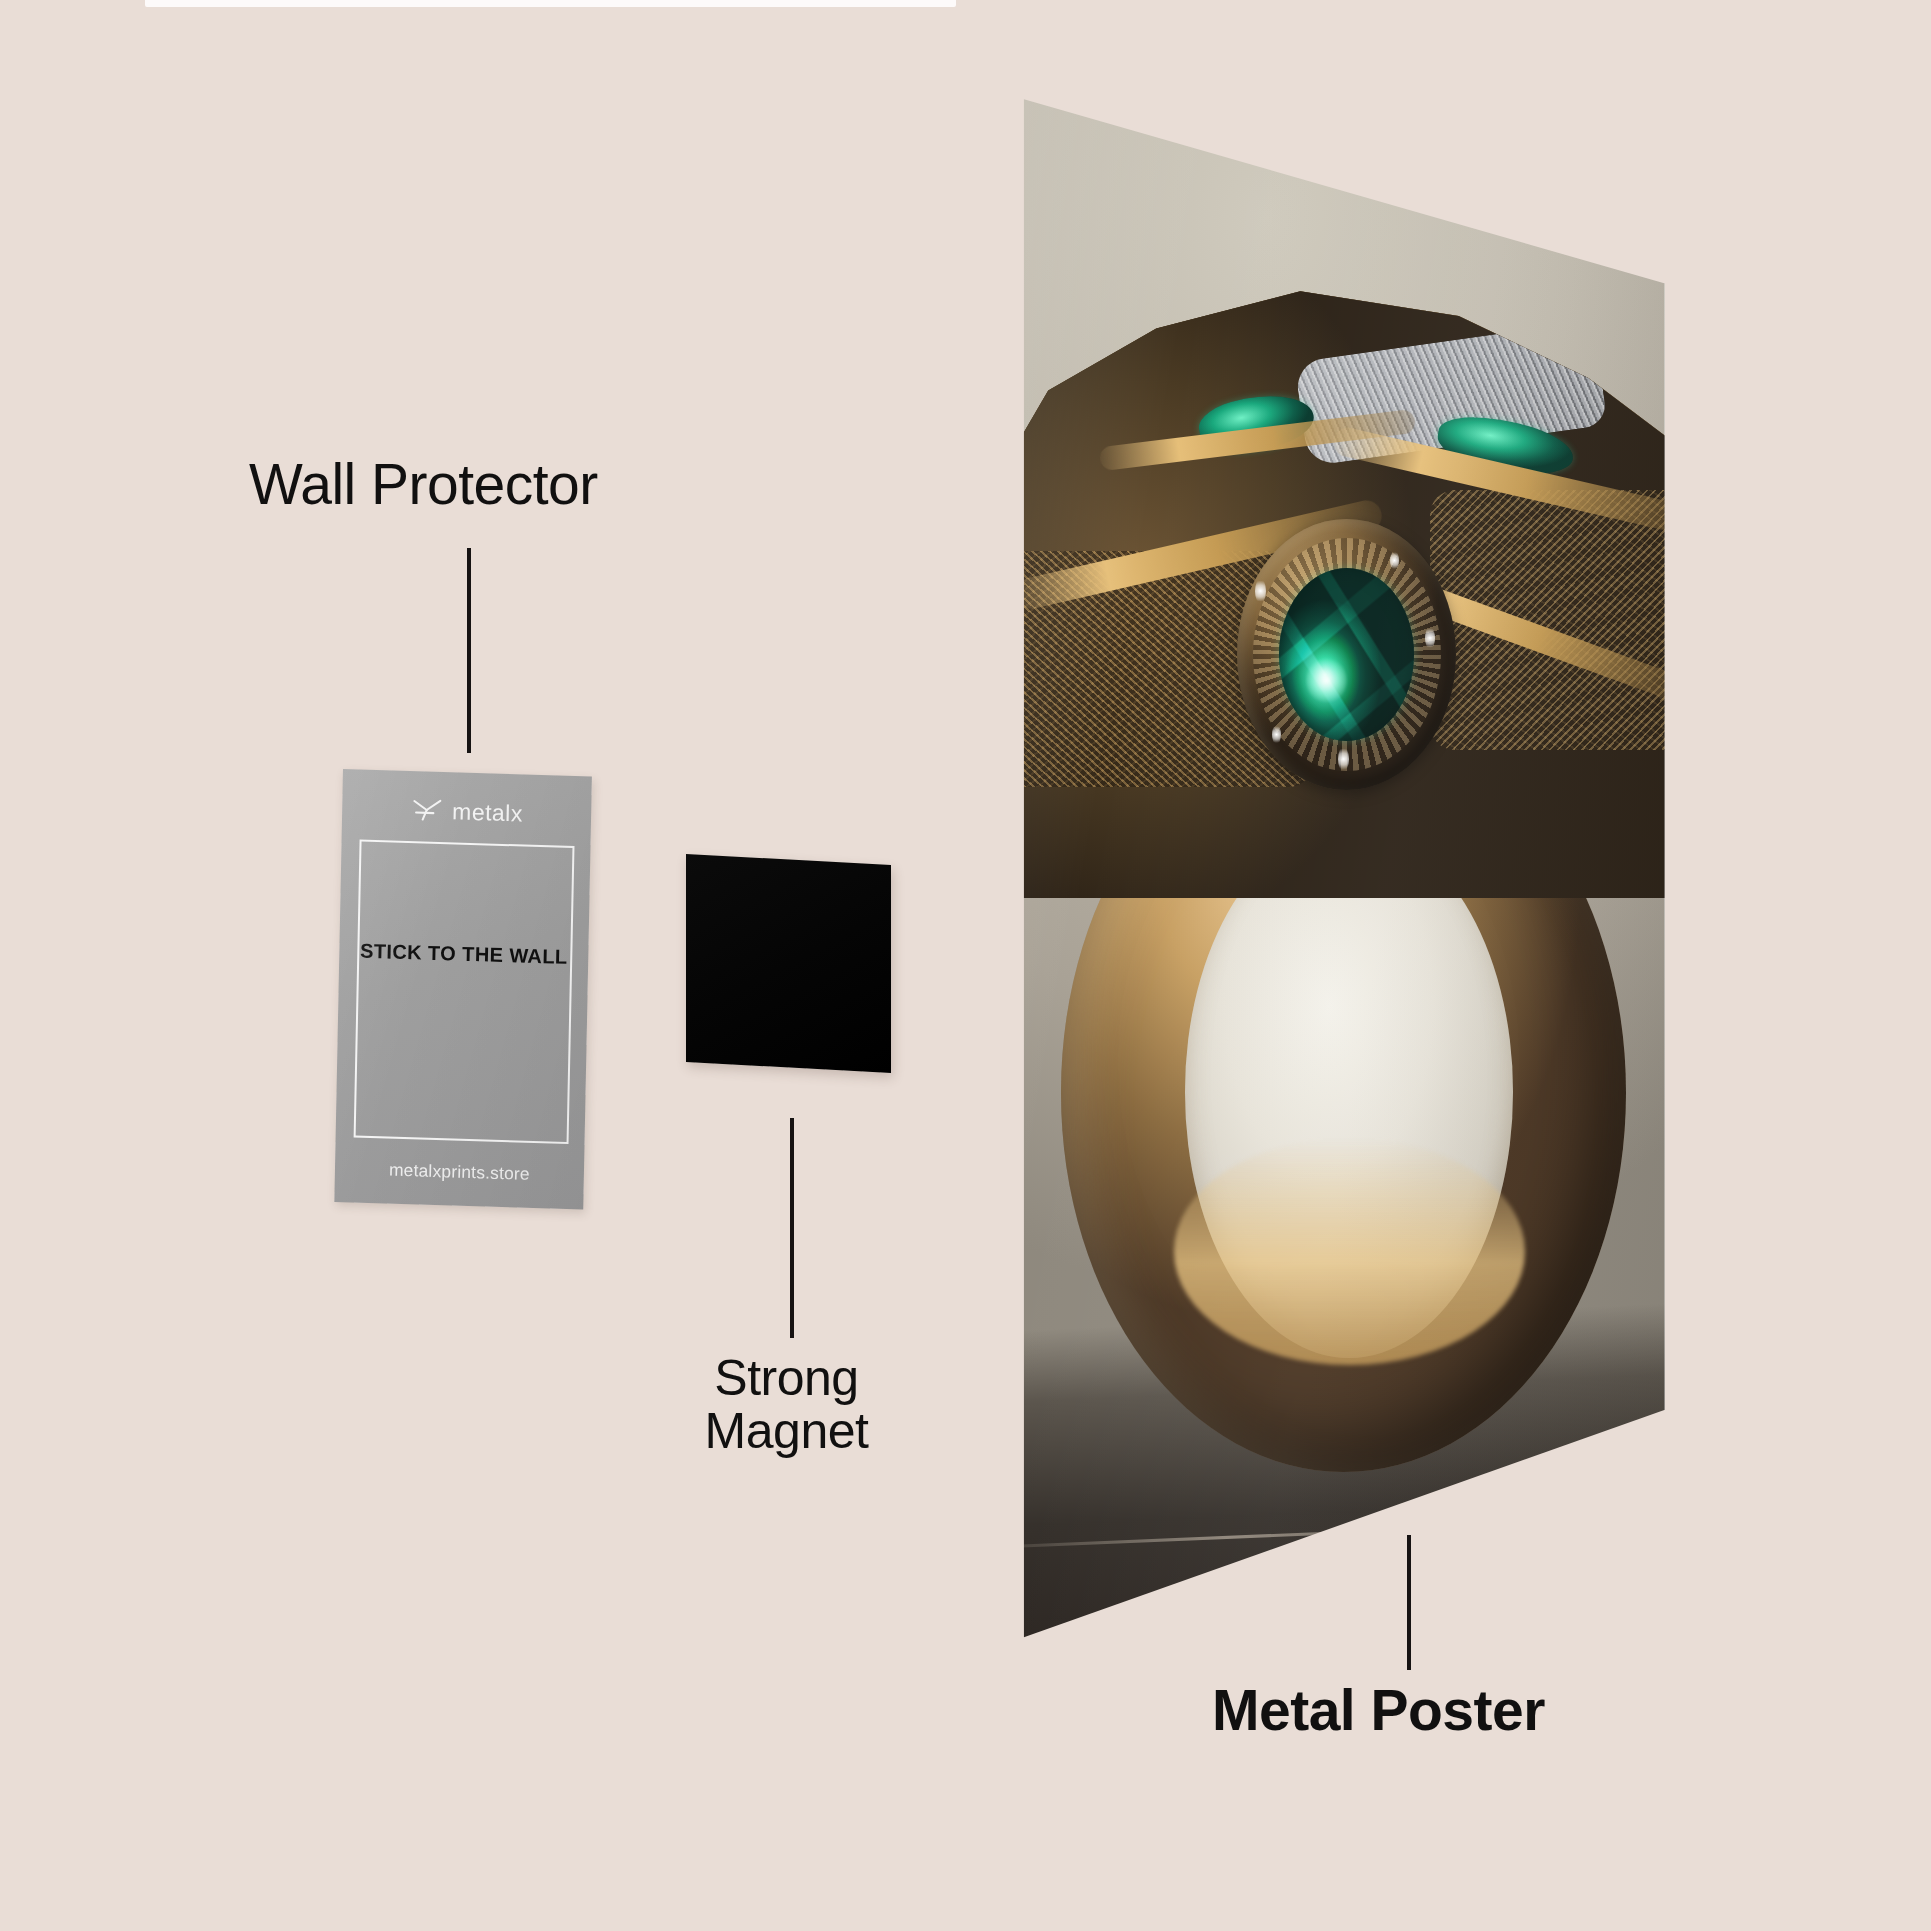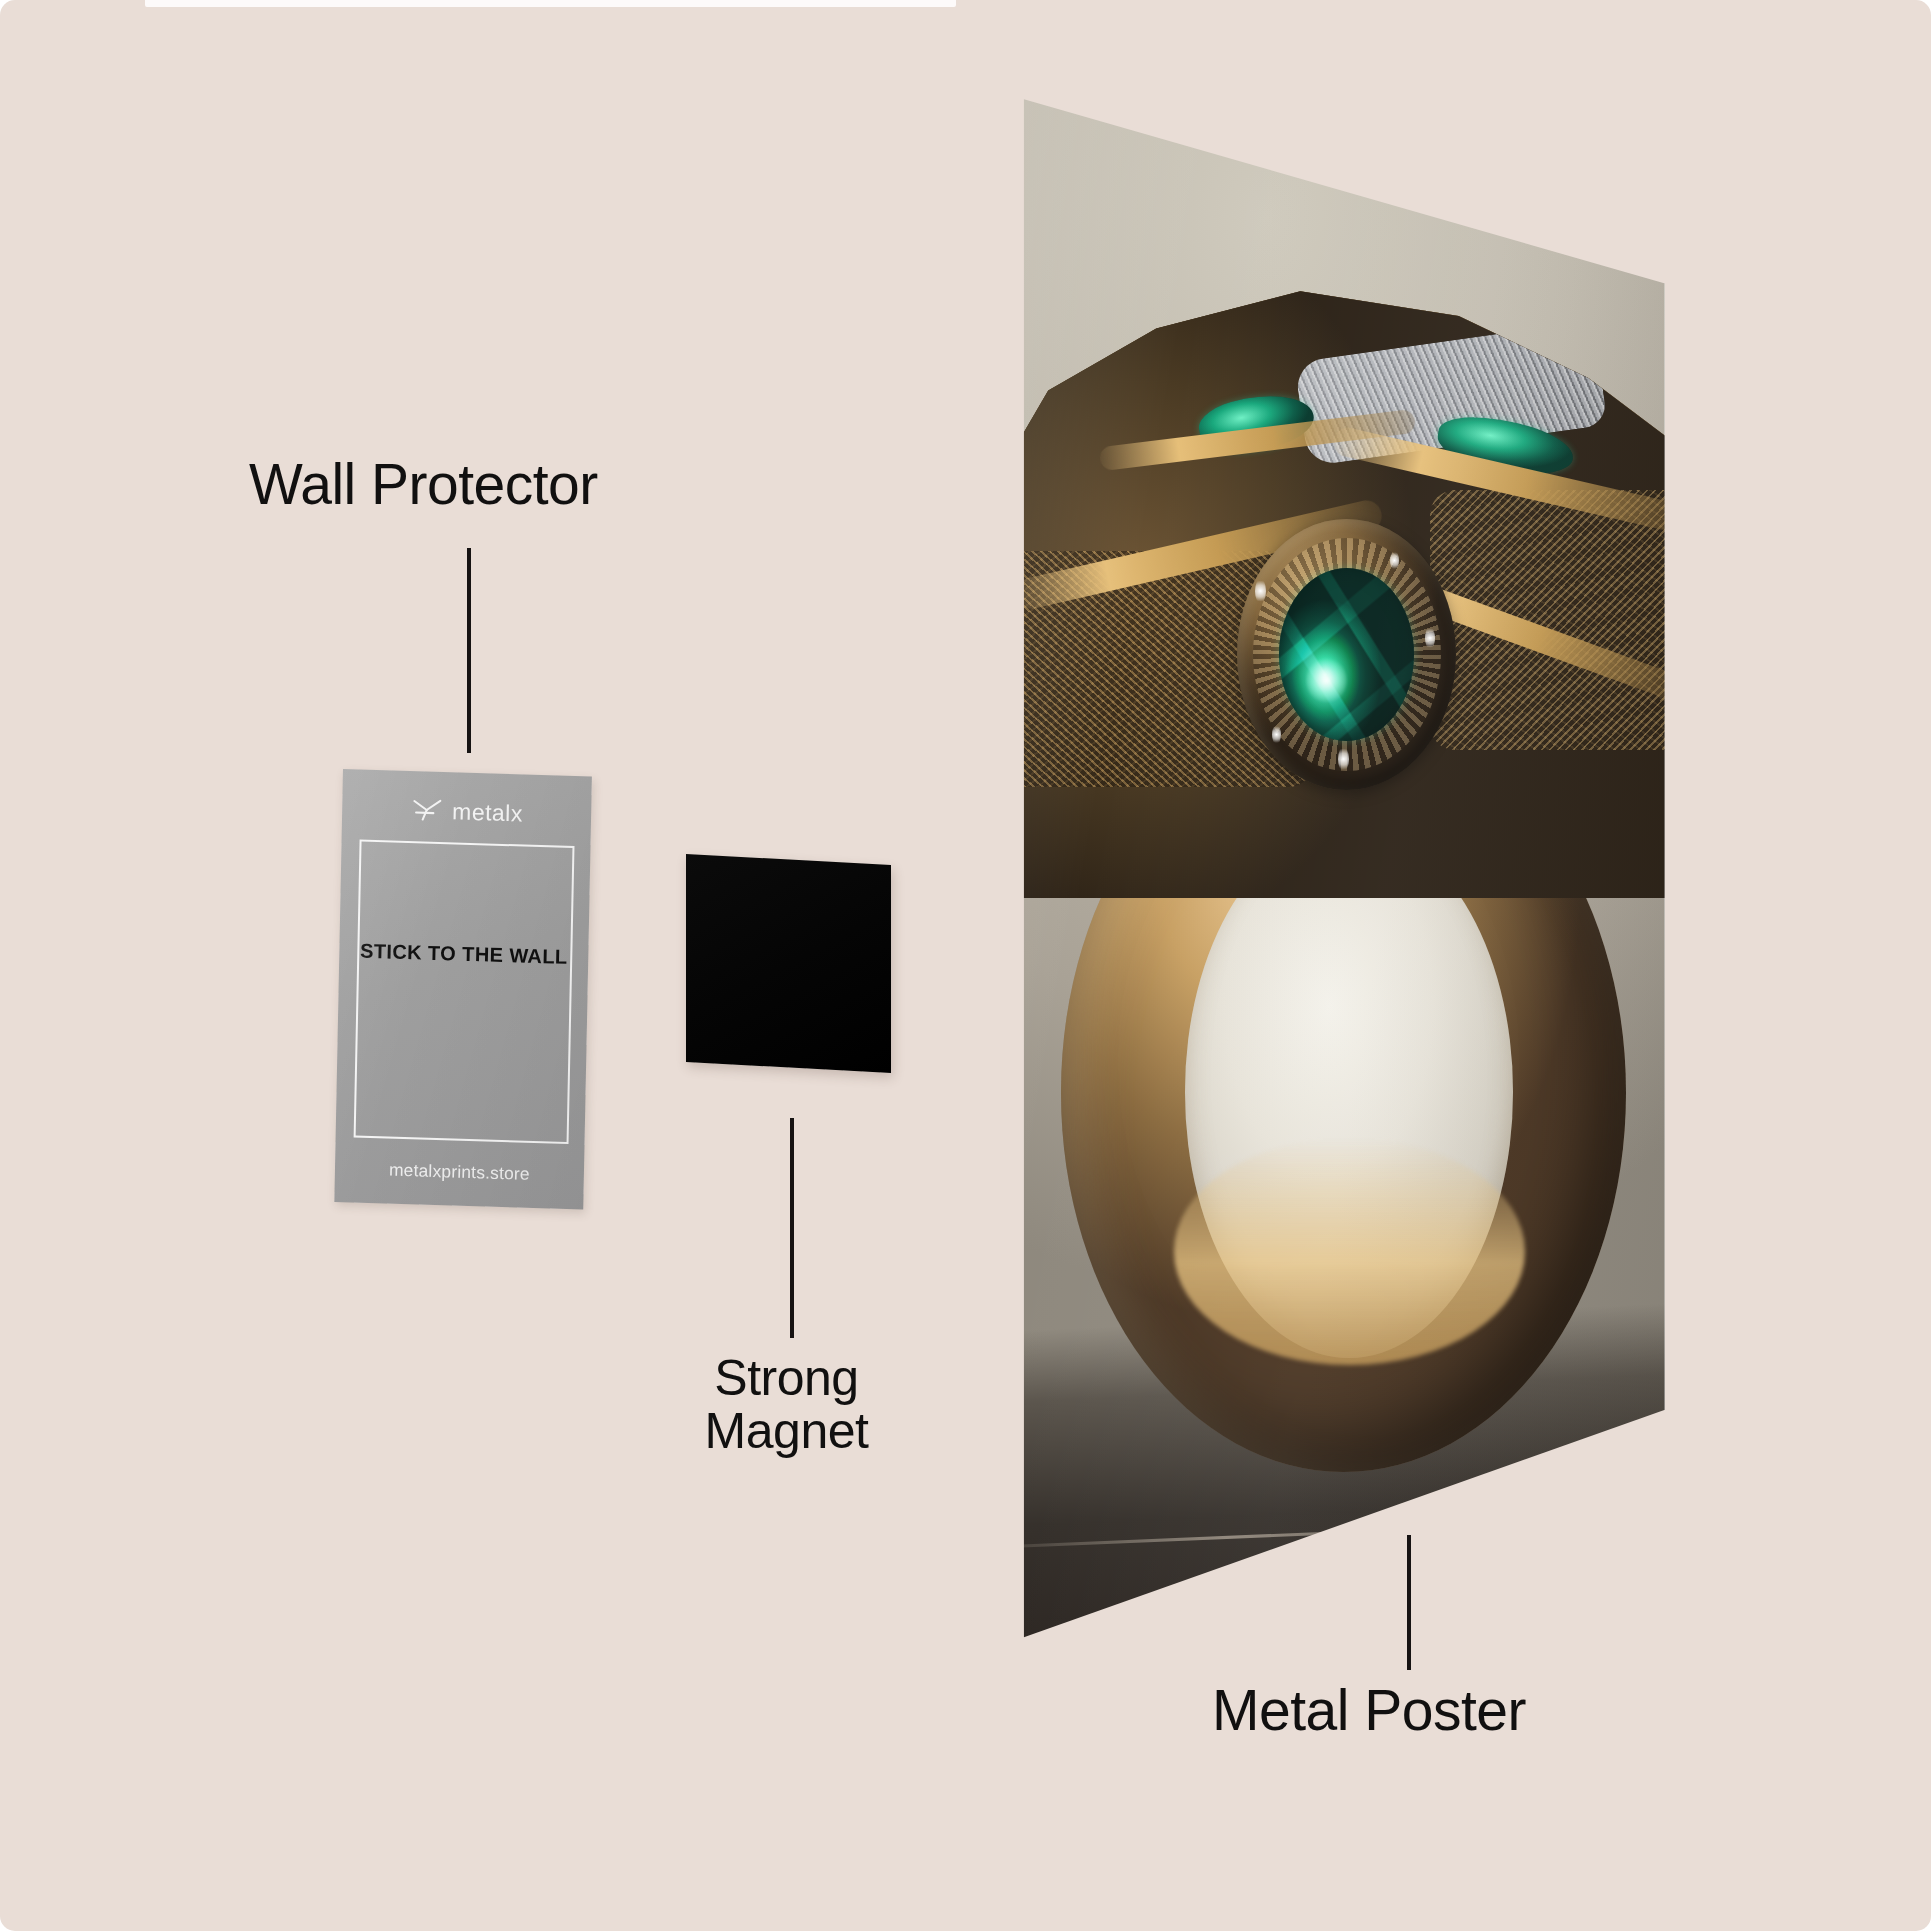--- a/index.html
+++ b/index.html
@@ -9,21 +9,20 @@
     width:1931px; height:1931px;
     overflow:hidden;
     font-family:"Liberation Sans", sans-serif;
   }
 
   #stage {
     position:relative;
     width:1931px; height:1931px;
     background:#e9ddd6;
     overflow:hidden;
-    border-radius:15px;
   }
 
   
   .top-strip {
     position:absolute;
     left:145px; top:0px;
     width:811px; height:6.8px;
     background:#fdfafa;
     border-radius:0 0 1.9px 1.9px;
   }
@@ -47,20 +46,21 @@
   .label-strong-magnet {
     left:666px; top:1352px;
     font-size:50px;
     text-align:center;
     width:241px;
   }
 
   .label-metal-poster {
     left:1212px; top:1680px;
     font-size:57px;
+    font-weight:bold;
   }
 
   
   .leader {
     position:absolute;
     background:#171313;
     width:3.9px;
   }
   .leader-wall-protector { left:467px; top:548px;  height:205px; }
   .leader-magnet         { left:790px; top:1118px; height:220px; }

